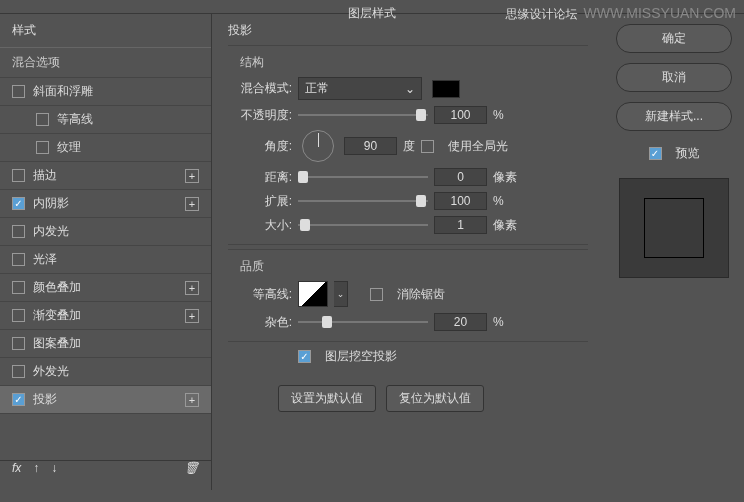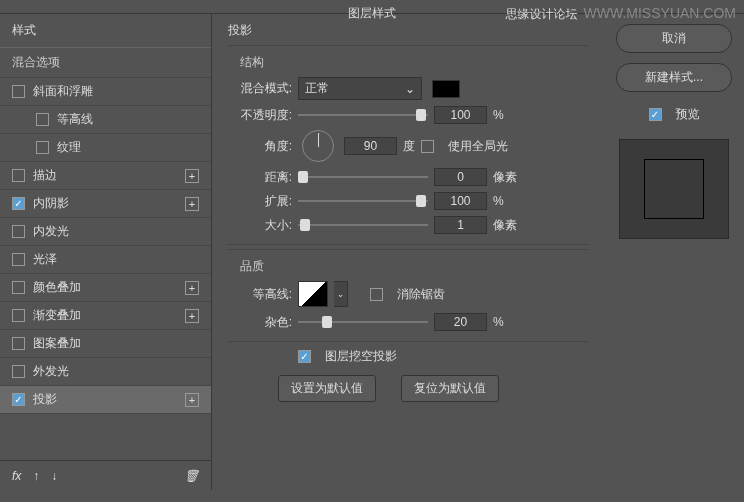--- a/index.html
+++ b/index.html
@@ -12,21 +12,21 @@
 .left-head{padding:8px 12px;border-bottom:1px solid #666}
 .left-sub{padding:6px 12px;border-bottom:1px solid #454545;color:#ccc}
 .style-list{flex:1}
 .style-item{display:flex;align-items:center;padding:5px 12px;border-bottom:1px solid #454545;position:relative}
 .style-item.sel{background:#6a6a6a}
 .style-item.sub{padding-left:36px}
 .cb{width:13px;height:13px;border:1px solid #999;margin-right:8px;background:#535353;display:inline-flex;align-items:center;justify-content:center}
 .cb.on{background:#5a9fd4}
 .cb.on::after{content:"✓";font-size:10px;color:#fff}
 .plus{position:absolute;right:12px;width:14px;height:14px;border:1px solid #999;display:flex;align-items:center;justify-content:center;font-size:11px}
-.left-foot{height:30px;border-top:1px solid #383838;display:flex;align-items:center;padding:0 12px;gap:12px;color:#888}
+.left-foot{height:30px;border-top:1px solid #383838;display:flex;align-items:flex-start;padding:0 12px;gap:12px;color:#888}
 .left-foot span{font-style:italic}
 .center{flex:1;padding:8px 16px;background:#535353}
 .sect-title{margin-bottom:6px}
 .sect-sub{margin:4px 0 6px 12px;color:#ccc}
 .field{display:flex;align-items:center;margin:6px 0;gap:6px}
 .flabel{width:64px;text-align:right}
 .select{background:#454545;border:1px solid #333;padding:2px 6px;width:124px;display:flex;justify-content:space-between;align-items:center}
 .swatch{width:28px;height:18px;background:#000;border:1px solid #333;margin-left:4px}
 .slider{position:relative;width:130px;height:14px}
 .track{position:absolute;top:6px;width:100%;height:2px;background:#777}
@@ -37,21 +37,21 @@
 .angle::after{content:"";position:absolute;width:1px;height:14px;background:#ddd;left:50%;top:2px;transform-origin:bottom}
 .contour{width:30px;height:26px;background:linear-gradient(135deg,#fff 0%,#fff 50%,#000 50%,#000 100%);border:1px solid #333}
 .dd{width:14px;height:26px;border:1px solid #333;border-left:none;background:#454545;display:flex;align-items:center;justify-content:center;font-size:9px}
 .btn-sm{background:#5a5a5a;border:1px solid #333;padding:4px 12px;border-radius:3px}
 .right{width:140px;padding:10px 12px;display:flex;flex-direction:column;gap:10px;align-items:center}
 .btn-lg{width:116px;background:#5a5a5a;border:1px solid #333;border-radius:14px;padding:5px 0;text-align:center}
 .preview-cb{display:flex;align-items:center;gap:6px;margin-top:4px}
 .preview-box{width:110px;height:100px;background:#3a3a3a;border:1px solid #2a2a2a;margin-top:6px;display:flex;align-items:center;justify-content:center}
 .preview-in{width:60px;height:60px;border:1px solid #000}
 .group{border-top:1px solid #454545;border-bottom:1px solid #454545;padding:4px 0;margin:4px 0}
-.btns-row{display:flex;gap:25px;margin-top:10px;margin-left:50px}
+.btns-row{display:flex;gap:10px;margin-top:20px;margin-left:50px}
 </style>
 </head>
 <body>
 
 <div class="titlebar">
   <span>图层样式</span>
   <span class="watermark">
     <span>思缘设计论坛</span><span class="url">WWW.MISSYUAN.COM</span>
   </span>
 </div>
@@ -212,20 +212,21 @@
       <div class="cb on"></div>
       <div>图层挖空投影</div>
     </div>
     <div class="btns-row">
       <div class="btn-sm">设置为默认值</div>
       <div class="btn-sm">复位为默认值</div>
     </div>
   </div>
 
   <div class="right">
+    <div class="btn-lg">确定</div>
     <div class="btn-lg">取消</div>
     <div class="btn-lg">新建样式...</div>
     <div class="preview-cb">
       <div class="cb on"></div>
       <span>预览</span>
     </div>
     <div class="preview-box">
       <div class="preview-in"></div>
     </div>
   </div>

